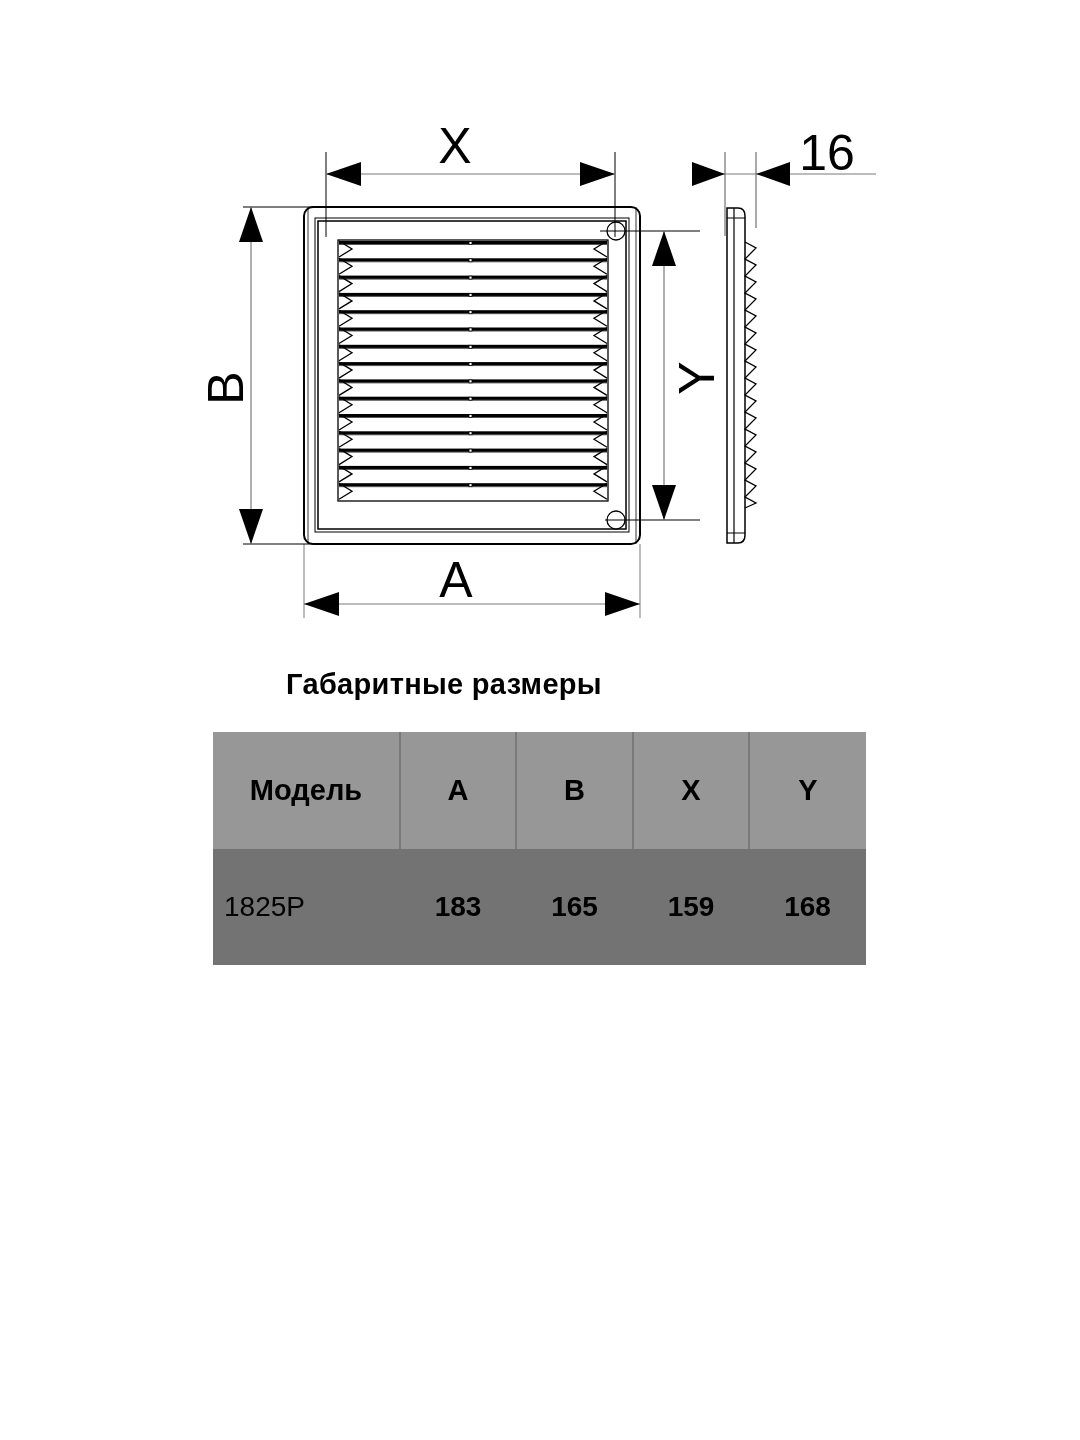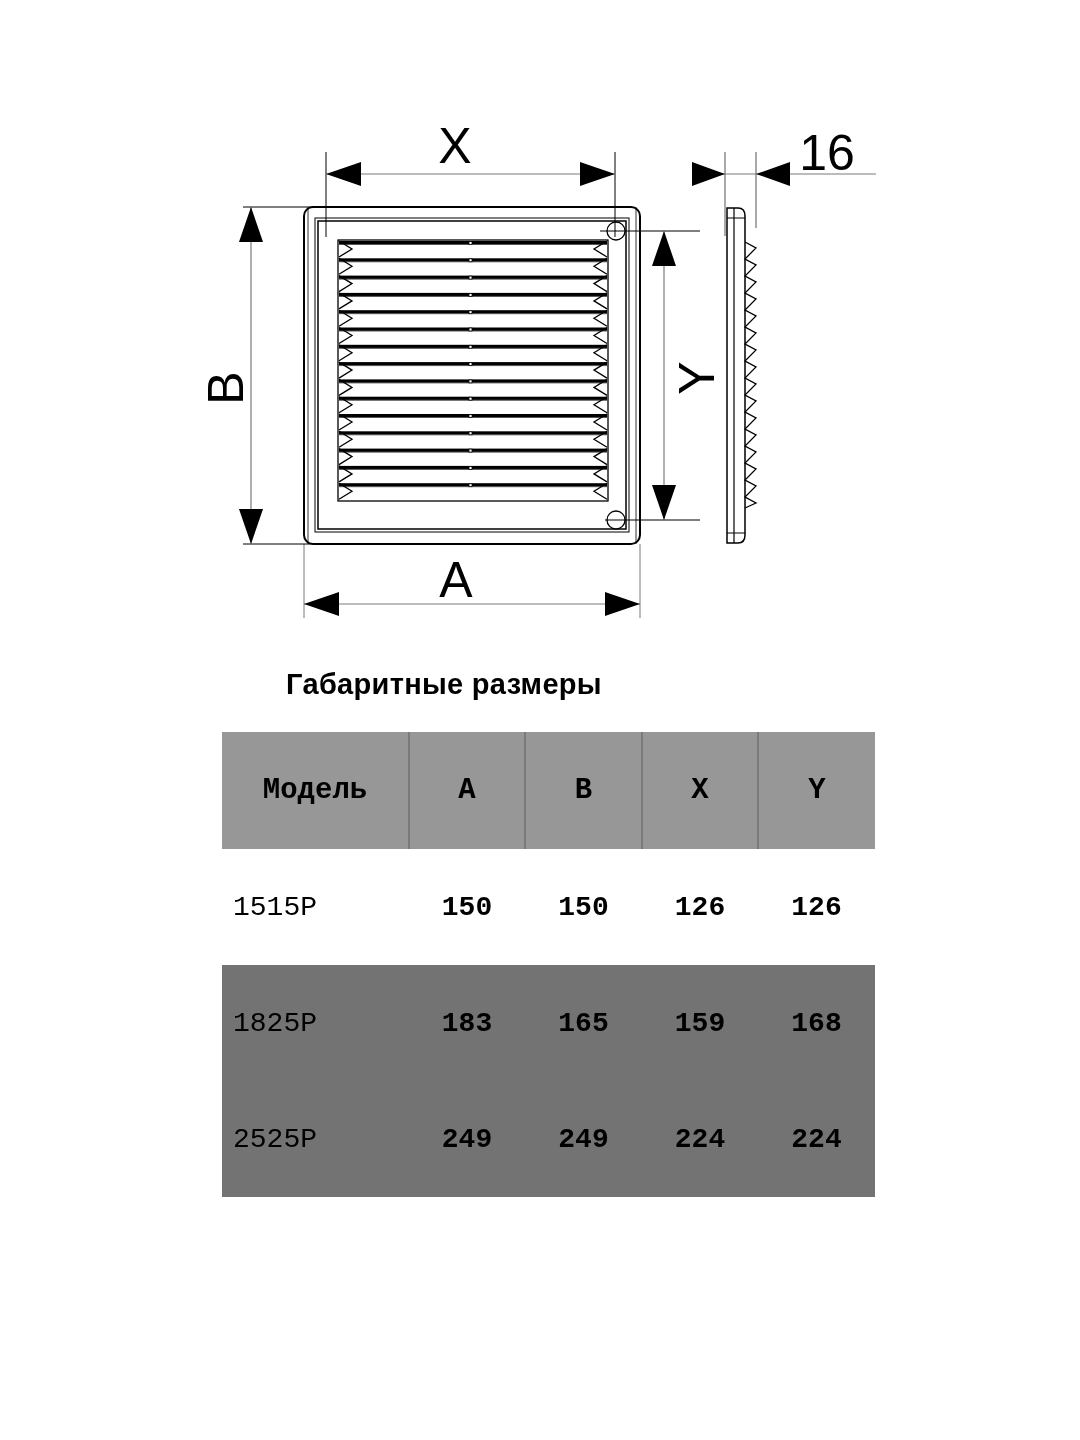--- a/index.html
+++ b/index.html
@@ -1,20 +1,20 @@
 <!DOCTYPE html>
 <html><head>
 <meta charset="utf-8">
 <style>
   html, body { margin:0; padding:0; background:#ffffff; }
   body { width:1080px; height:1440px; position:relative; overflow:hidden; font-family:"Liberation Sans", sans-serif; color:#000; }
   #drawing { position:absolute; left:0; top:0; }
   .dim-label { font-family:"Liberation Sans", sans-serif; font-size:50px; fill:#000; }
   #spec-title { position:absolute; left:0; width:888px; top:668px; text-align:center; font-size:29px; font-weight:bold; letter-spacing:0.3px; }
-  #spec-table { position:absolute; left:222px; top:732px; width:653px; border-collapse:collapse; table-layout:fixed;font-family:Liberation Mono, monospace; }
+  #spec-table { position:absolute; left:213px; top:732px; width:653px; border-collapse:collapse; table-layout:fixed; }
   #spec-table th { background:#979797; height:117px; font-size:29px; font-weight:bold; text-align:center; border-left:2px solid #7a7a7a; padding:0; }
   #spec-table th:first-child { border-left:none; }
   #spec-table td { height:116px; font-size:28px; font-weight:bold; text-align:center; padding:0; }
   #spec-table td.model { text-align:left; font-weight:normal; padding-left:11px; font-size:28px; }
   #spec-table tr.alt td { background:#737373; }
 </style>
 </head>
 <body>
 
 <svg id="drawing" width="1080" height="650" viewBox="0 0 1080 650" xmlns="http://www.w3.org/2000/svg">
@@ -128,35 +128,21 @@
   <thead>
     <tr>
       <th>Модель</th>
       <th>A</th>
       <th>B</th>
       <th>X</th>
       <th>Y</th>
     </tr>
   </thead>
   <tbody>
-    <tr>
-      <td class="model">1515P</td>
-      <td>150</td>
-      <td>150</td>
-      <td>126</td>
-      <td>126</td>
-    </tr>
     <tr class="alt">
       <td class="model">1825P</td>
       <td>183</td>
       <td>165</td>
       <td>159</td>
       <td>168</td>
     </tr>
-    <tr class="alt">
-      <td class="model">2525P</td>
-      <td>249</td>
-      <td>249</td>
-      <td>224</td>
-      <td>224</td>
-    </tr>
   </tbody>
 </table>
 
 </body></html>

